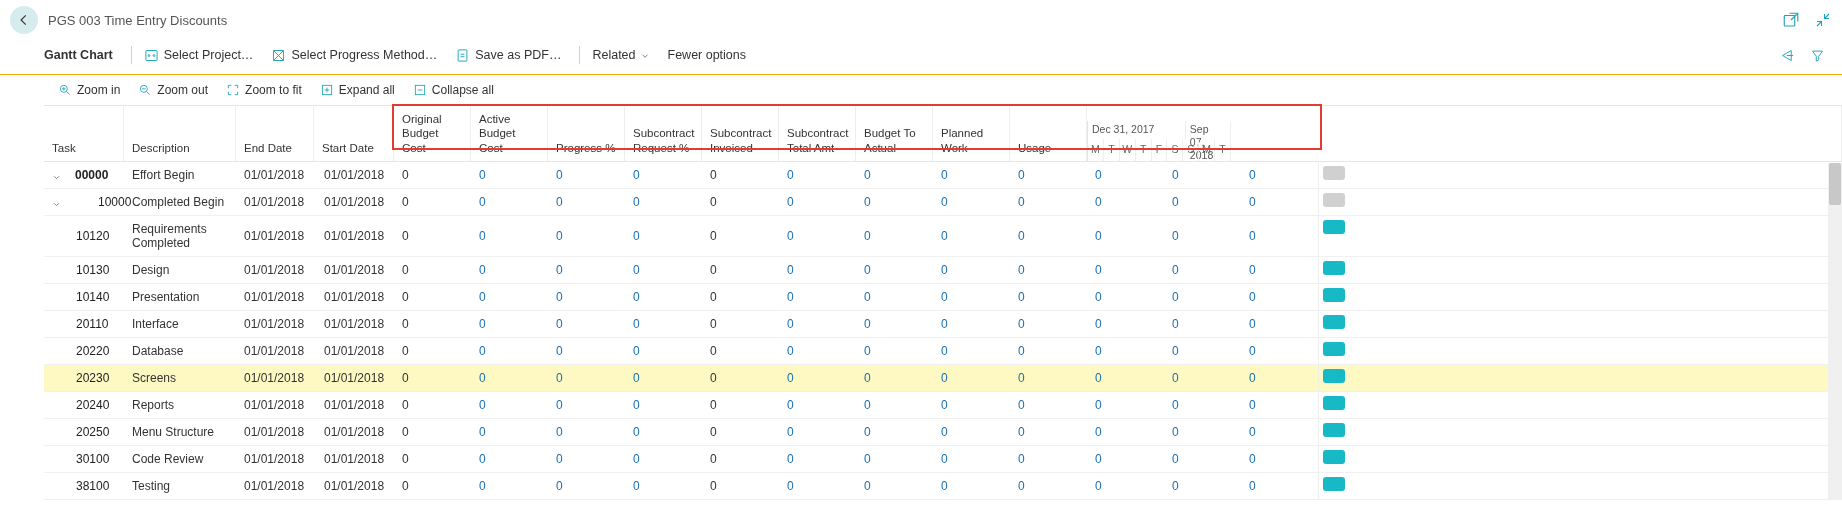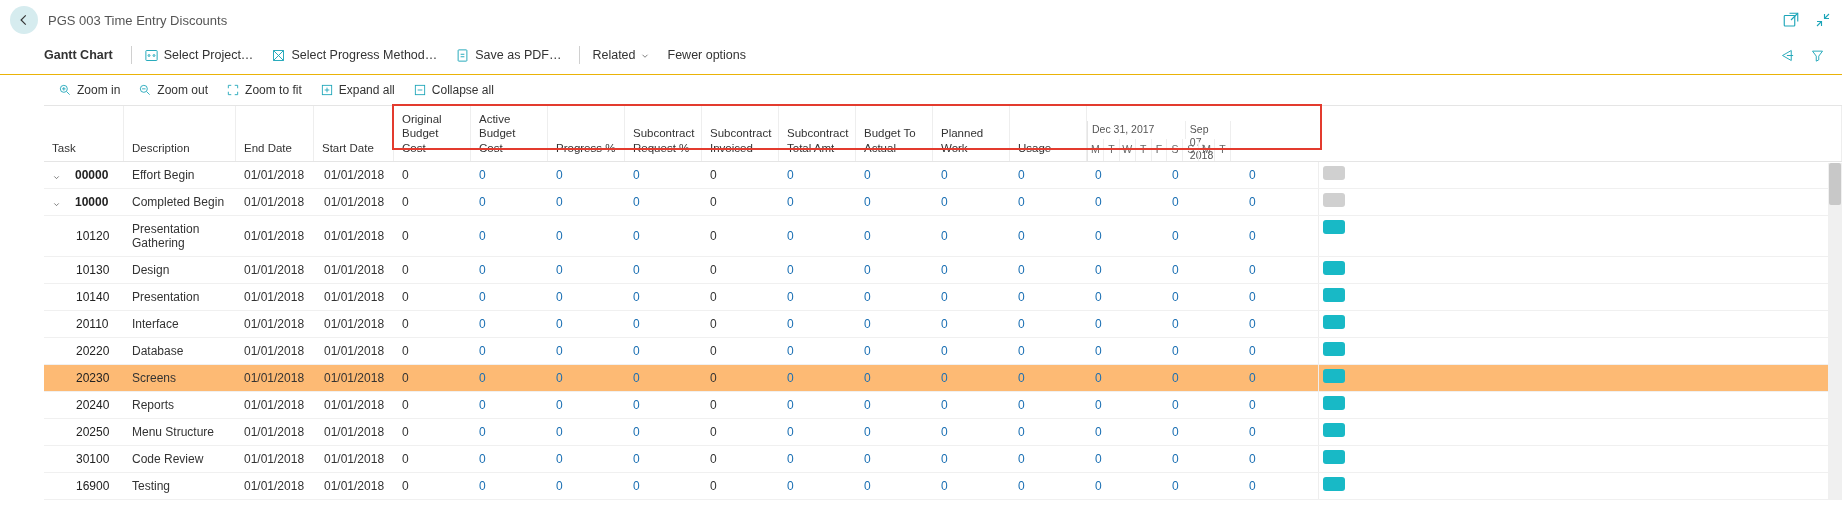--- a/index.html
+++ b/index.html
@@ -38,21 +38,21 @@
   .w-num{width:77px}
   .w-gantt{flex:1;padding:0;position:relative}
   
   .hdr{display:flex;border-bottom:1px solid #e5e5e5;border-top:1px solid #e5e5e5;position:relative;background:#fff}
   .hdr .col{min-height:40px;font-size:11.5px;color:#333;align-items:flex-end;padding-top:6px;line-height:1.25;border-right:1px solid #eee}
   .hdr .col .hname{display:block}
   .hbox{position:absolute;top:-2px;border:2px solid #e33b2e;pointer-events:none;height:42px}
   
   .row{display:flex;border-bottom:1px solid #f0f0f0}
   .row:nth-child(1) .w-task,.row:nth-child(2) .w-task{font-weight:700}
-  .row.sel{background:#fdba74}
+  .row.sel{background:#fef9c3}
   .row .w-task{color:#222}
   .row .link{color:#1a6fb3;cursor:pointer}
   .row .chev{width:9px;height:9px;margin-right:6px;flex-shrink:0}
   .row .chev svg{width:9px;height:9px;stroke:#555;fill:none;stroke-width:2}
   .row .indent1{padding-left:8px}
   .row .indent2{padding-left:24px}
   
   .gantt-hdr{display:flex;flex-direction:column;height:40px;border-left:1px solid #e5e5e5}
   .gantt-dates{display:flex;height:18px}
   .gantt-date{flex:1;font-size:10.5px;color:#555;padding:2px 4px;border-right:1px solid #eee}
@@ -300,21 +300,21 @@
             <div class="gantt-cell" style="height: 100%;">
               <div class="gantt-bar grey"></div>
             </div>
           </div>
         </div>
         <div class="row">
           <div class="col w-task">
             <span class="chev"><svg viewBox="0 0 24 24">
                 <path d="M6 9l6 6 6-6"></path>
               </svg></span>
-            <span class="indent1" style="font-weight: 700;">10000</span>
+            <span class="indent1" style="font-weight: 400; margin-left: 23px;">10000</span>
           </div>
           <div class="col w-desc">Completed Begin</div>
           <div class="col w-sdate">01/01/2018</div>
           <div class="col w-edate">01/01/2018</div>
           <div class="col w-num">
             <span>0</span>
           </div>
           <div class="col w-num">
             <span class="link">0</span>
           </div>
@@ -351,21 +351,21 @@
           <div class="col w-gantt">
             <div class="gantt-cell" style="height: 100%;">
               <div class="gantt-bar grey"></div>
             </div>
           </div>
         </div>
         <div class="row">
           <div class="col w-task">
             <span class="indent2">10120</span>
           </div>
-          <div class="col w-desc">Presentation Gathering</div>
+          <div class="col w-desc">Requirements Completed</div>
           <div class="col w-sdate">01/01/2018</div>
           <div class="col w-edate">01/01/2018</div>
           <div class="col w-num">
             <span>0</span>
           </div>
           <div class="col w-num">
             <span class="link">0</span>
           </div>
           <div class="col w-num">
             <span class="link">0</span>
@@ -790,21 +790,21 @@
             <span class="link">0</span>
           </div>
           <div class="col w-gantt">
             <div class="gantt-cell" style="height: 100%;">
               <div class="gantt-bar"></div>
             </div>
           </div>
         </div>
         <div class="row">
           <div class="col w-task">
-            <span class="indent2">16900</span>
+            <span class="indent2">38100</span>
           </div>
           <div class="col w-desc">Testing</div>
           <div class="col w-sdate">01/01/2018</div>
           <div class="col w-edate">01/01/2018</div>
           <div class="col w-num">
             <span>0</span>
           </div>
           <div class="col w-num">
             <span class="link">0</span>
           </div>

